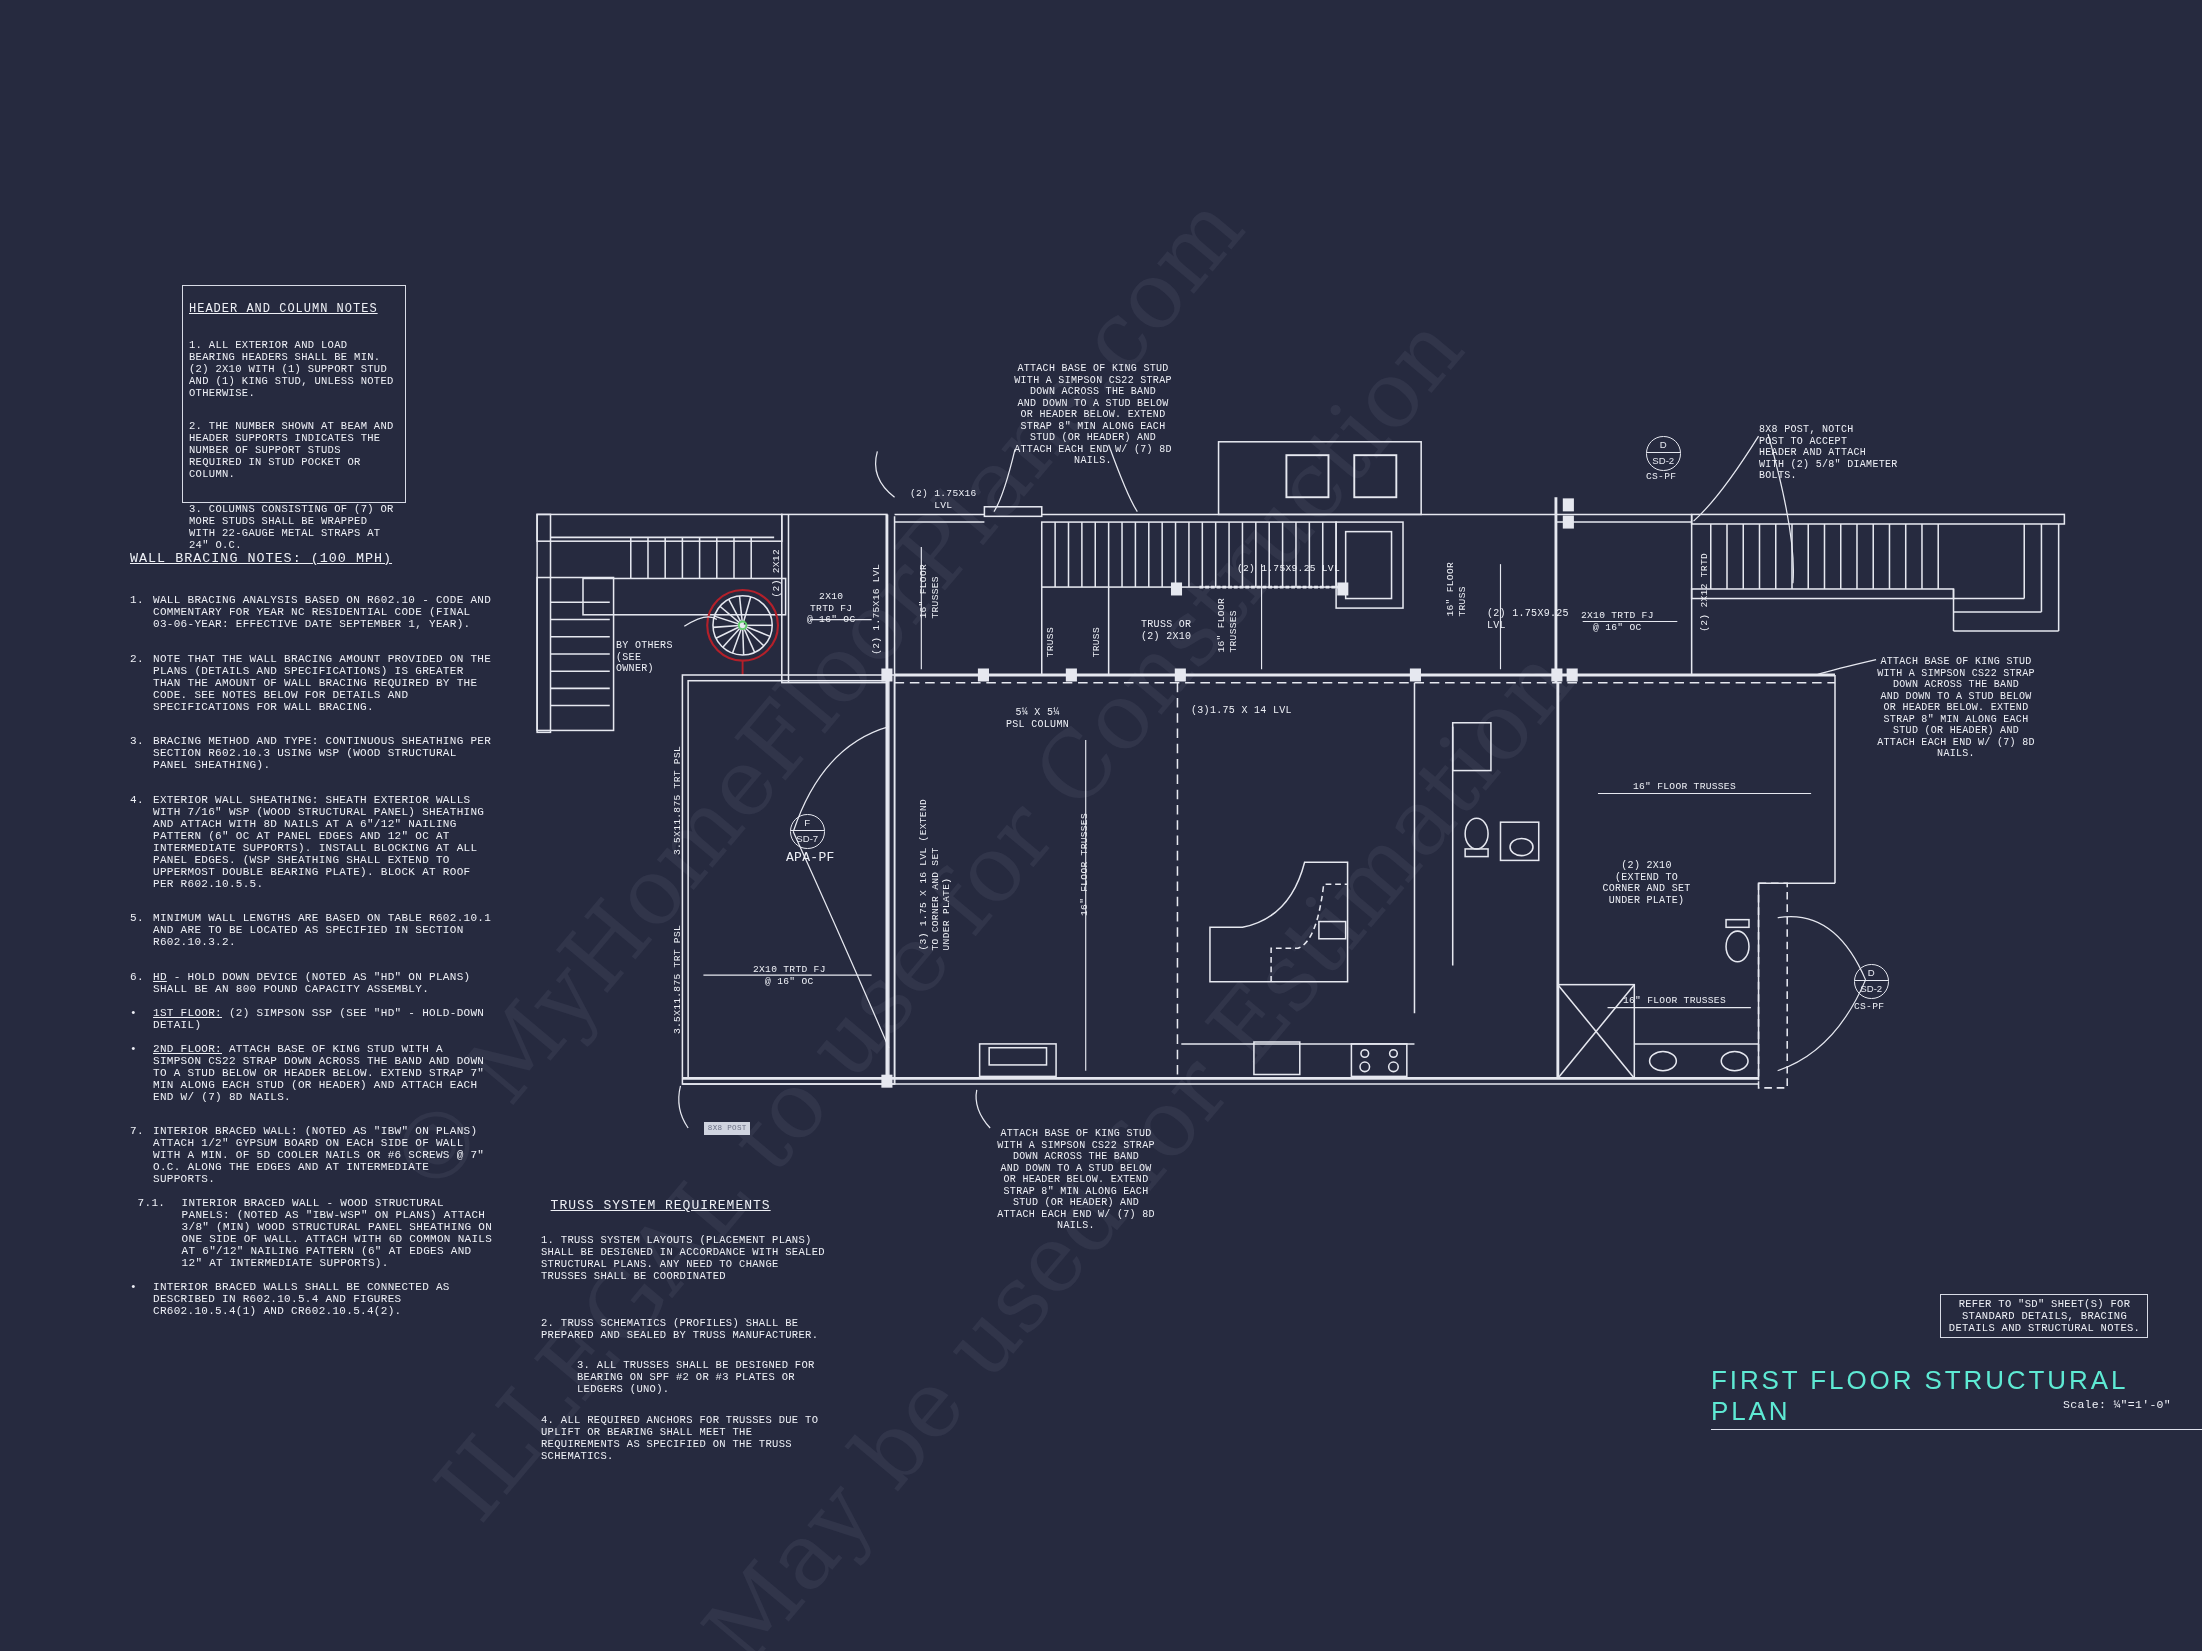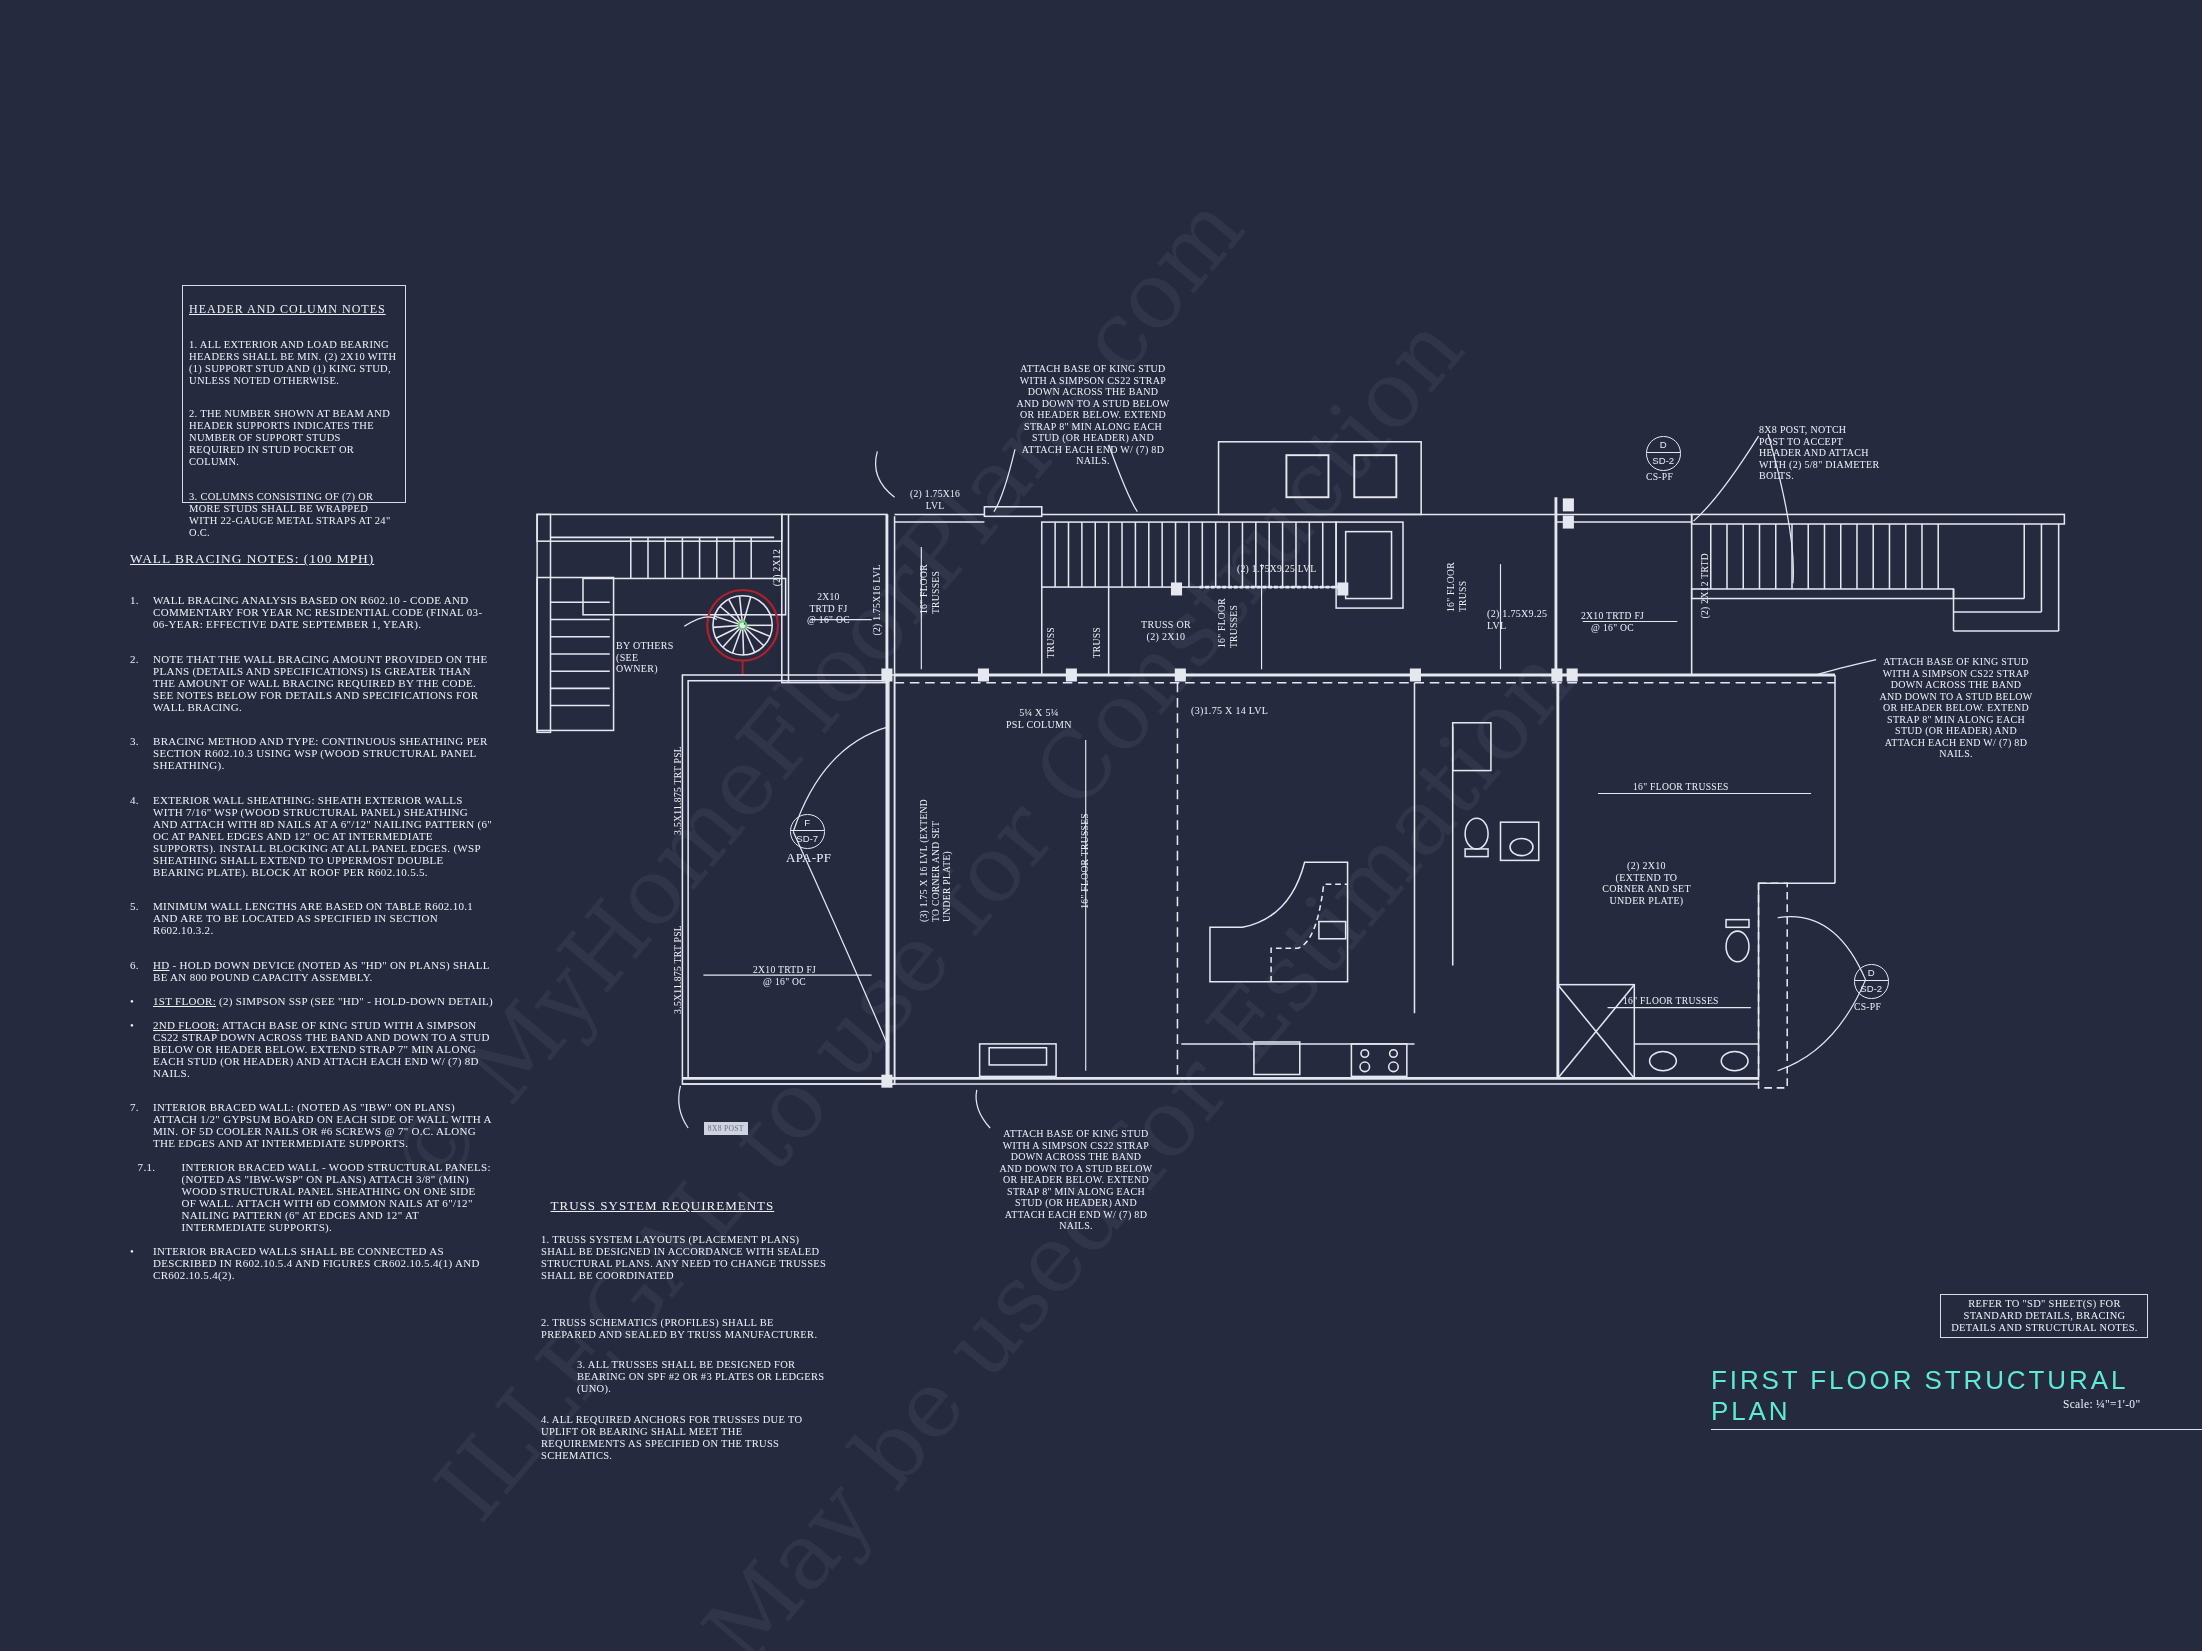--- a/index.html
+++ b/index.html
@@ -1,18 +1,18 @@
 <!DOCTYPE html>
 <html><head>
 <meta charset="utf-8">
 <style>
   html, body { margin:0; padding:0; }
   body { width:2202px; height:1652px; background:#262a3f; overflow:hidden; position:relative;
          font-family:"Liberation Sans", sans-serif; color:#e8eaf2; }
-  .txt { position:absolute; font-family:Liberation Serif, serif; color:#eef0f6;
+  .txt { position:absolute; font-family:Liberation Mono, monospace; color:#eef0f6;
          text-transform:uppercase; font-size:12px; line-height:13px; letter-spacing:0.3px; white-space:pre-line; }
   .heading { text-decoration:underline; font-size:14.3px; letter-spacing:1px; }
   .box { position:absolute; border:1.4px solid #d8dbe6; }
   .note-item { display:flex; margin-bottom:10.5px; }
   .note-num { width:23px; flex:0 0 23px; }
   .note-body { flex:1; }
   .u { text-decoration:underline; }
   svg#plan { position:absolute; left:0; top:0; }
   .watermark { position:absolute; font-family:"DejaVu Serif", serif; color:rgba(200,205,225,0.07);
                font-size:92px; white-space:nowrap; transform-origin:left bottom; pointer-events:none; }

